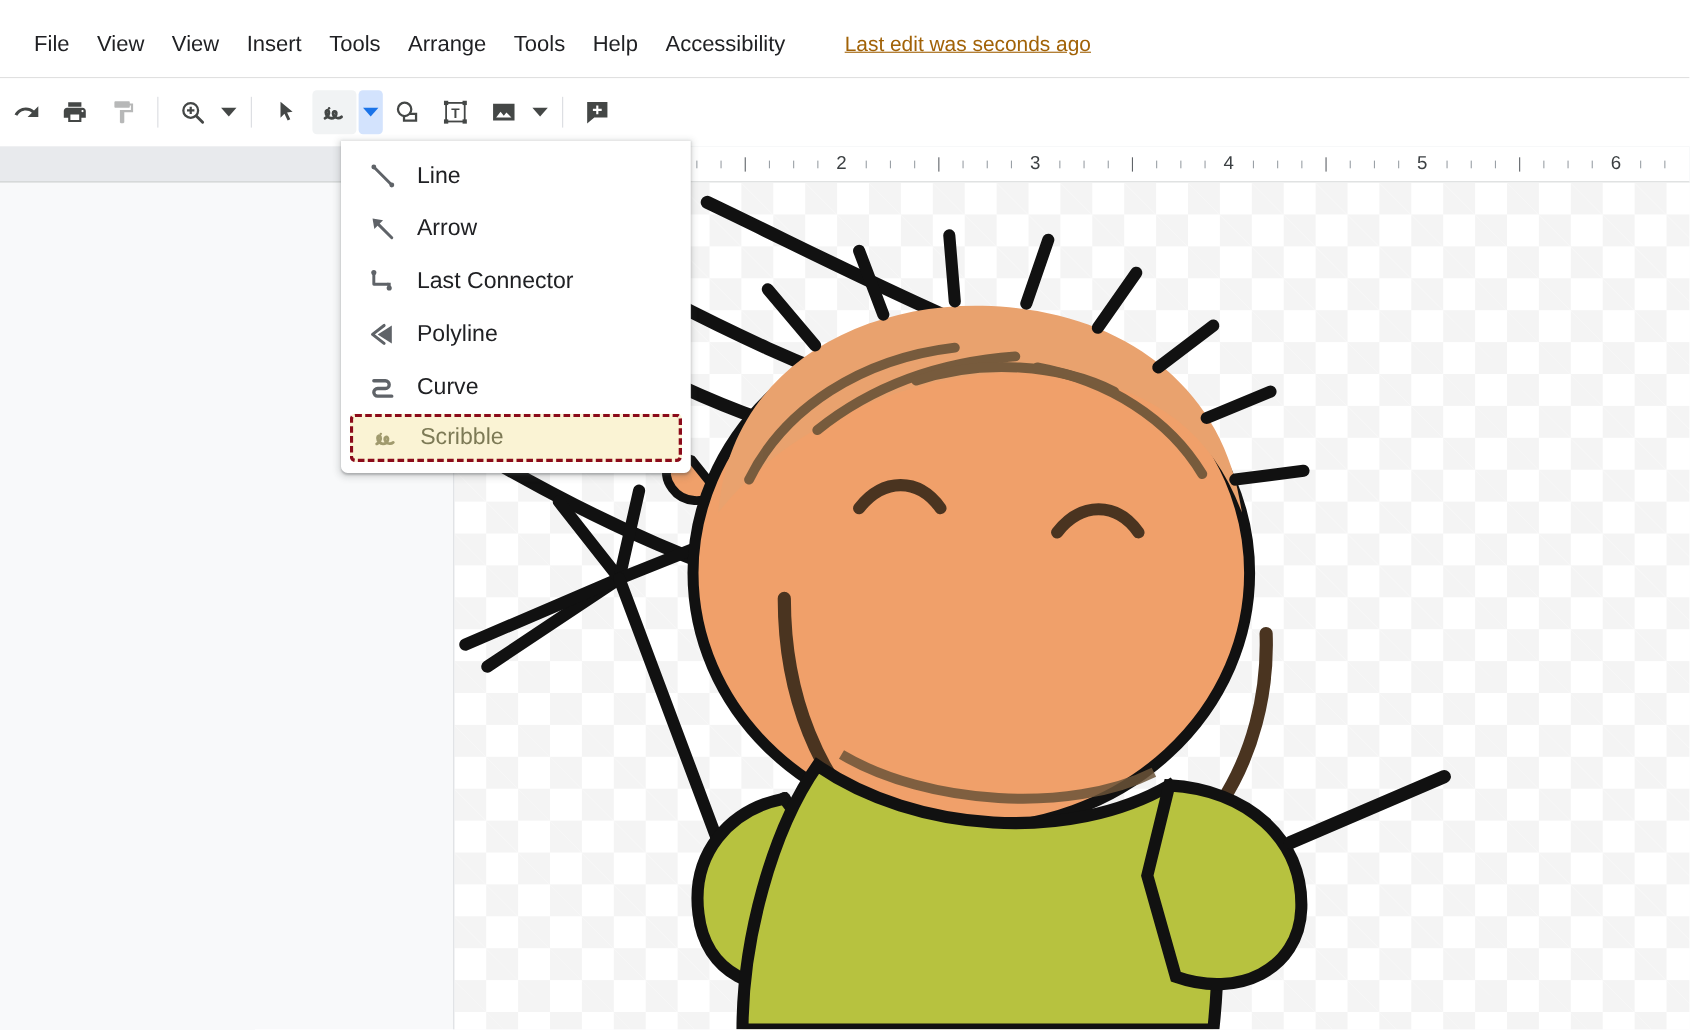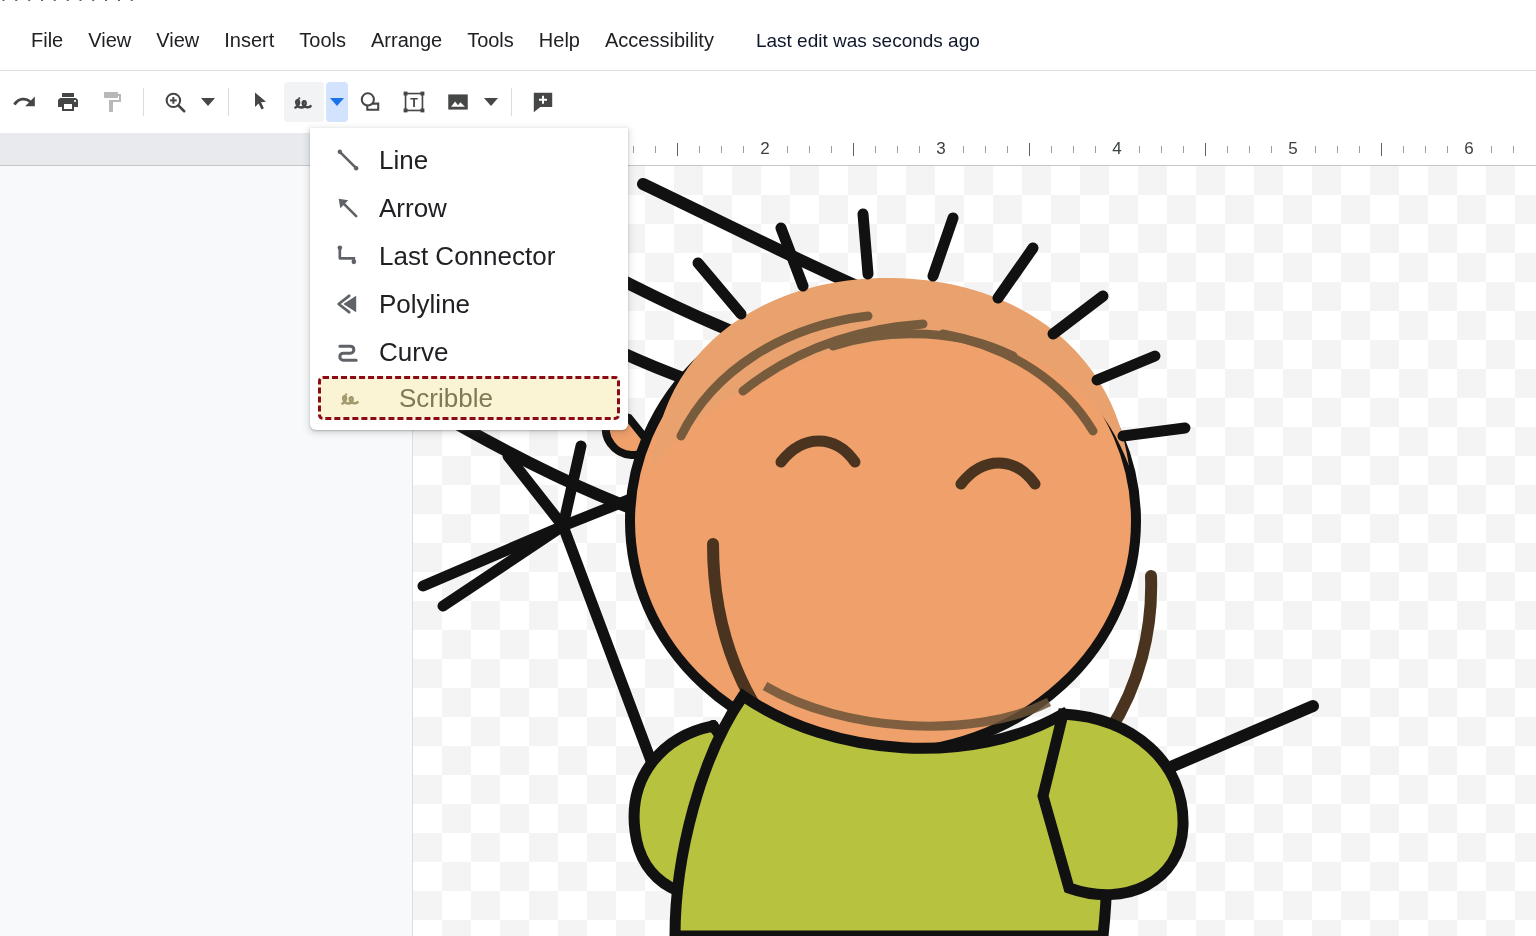--- a/index.html
+++ b/index.html
@@ -24,22 +24,22 @@
   
   .menubar {
     position: absolute; left: 0; top: 14px; width: 1536px; height: 53px;
     display: flex; align-items: center; padding-left: 20px; background: #fff;
   }
   .menu-item {
     font-size: 20px; color: #202124; padding: 4px 11px; margin-right: 3px;
     border-radius: 4px; cursor: pointer; white-space: nowrap;
   }
   .last-edit {
-    font-size: 19px; color: #0f172a; 
-    margin-left: 28px; white-space: nowrap; cursor: pointer;
+    font-size: 19px; color: #a16207; text-decoration: underline;
+    margin-left: 40px; white-space: nowrap; cursor: pointer;
   }
 
   
   .toolbar {
     position: absolute; left: 0; top: 70px; width: 1536px; height: 63px;
     background: #fff; border-top: 1px solid #e0e0e0;
     display: flex; align-items: center; padding-left: 2px;
   }
   .tbtn {
     width: 40px; height: 40px; margin: 0 2px; border-radius: 4px;
@@ -104,30 +104,29 @@
     padding: 8px 0 10px 0; z-index: 40;
   }
   .mrow {
     display: flex; align-items: center; height: 48px;
     padding-left: 24px; cursor: pointer; position: relative;
   }
   .mrow .micon {
     width: 36px; flex: none; display: flex; align-items: center; color: #5f6368;
   }
   .mrow .mlabel {
-    font-size: 26px; color: #202124; white-space: nowrap; padding-left: 9px;
+    font-size: 21px; color: #202124; white-space: nowrap; padding-left: 9px;
   }
   .mrow.highlight {
     background: #faf3d4;
     border: 3px dashed #8b0a1a;
     border-radius: 5px;
     margin: 0 8px 0 8px;
     padding-left: 16px;
     height: 44px;
-    gap: 17px;
   }
   .mrow.highlight .mlabel { color: #7d7a56; }
   .mrow.highlight .micon { color: #a09a6d; }
 </style>
 </head>
 <body>
 
 <div id="app">
 
   <div class="top-strip">

